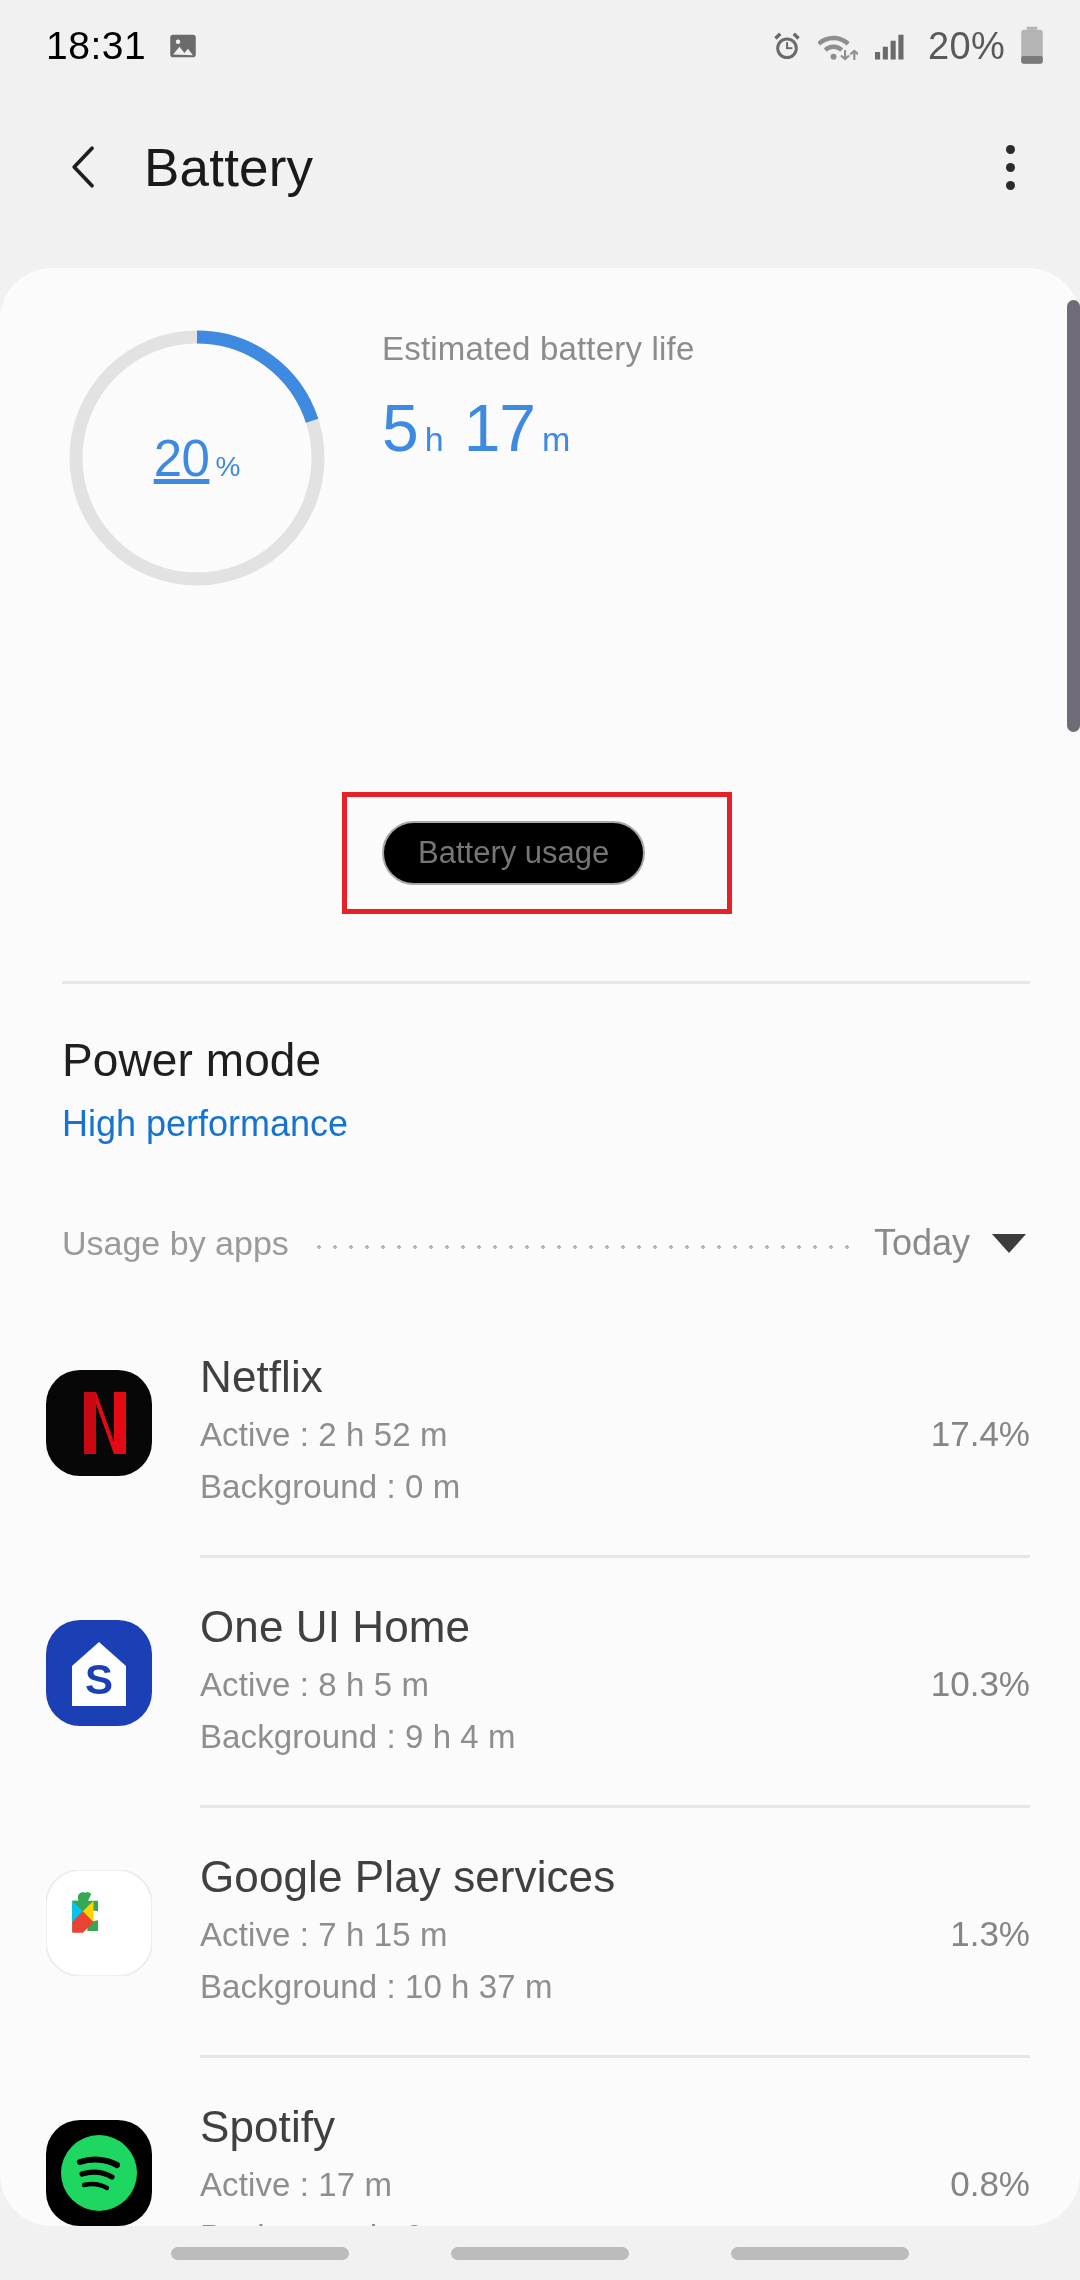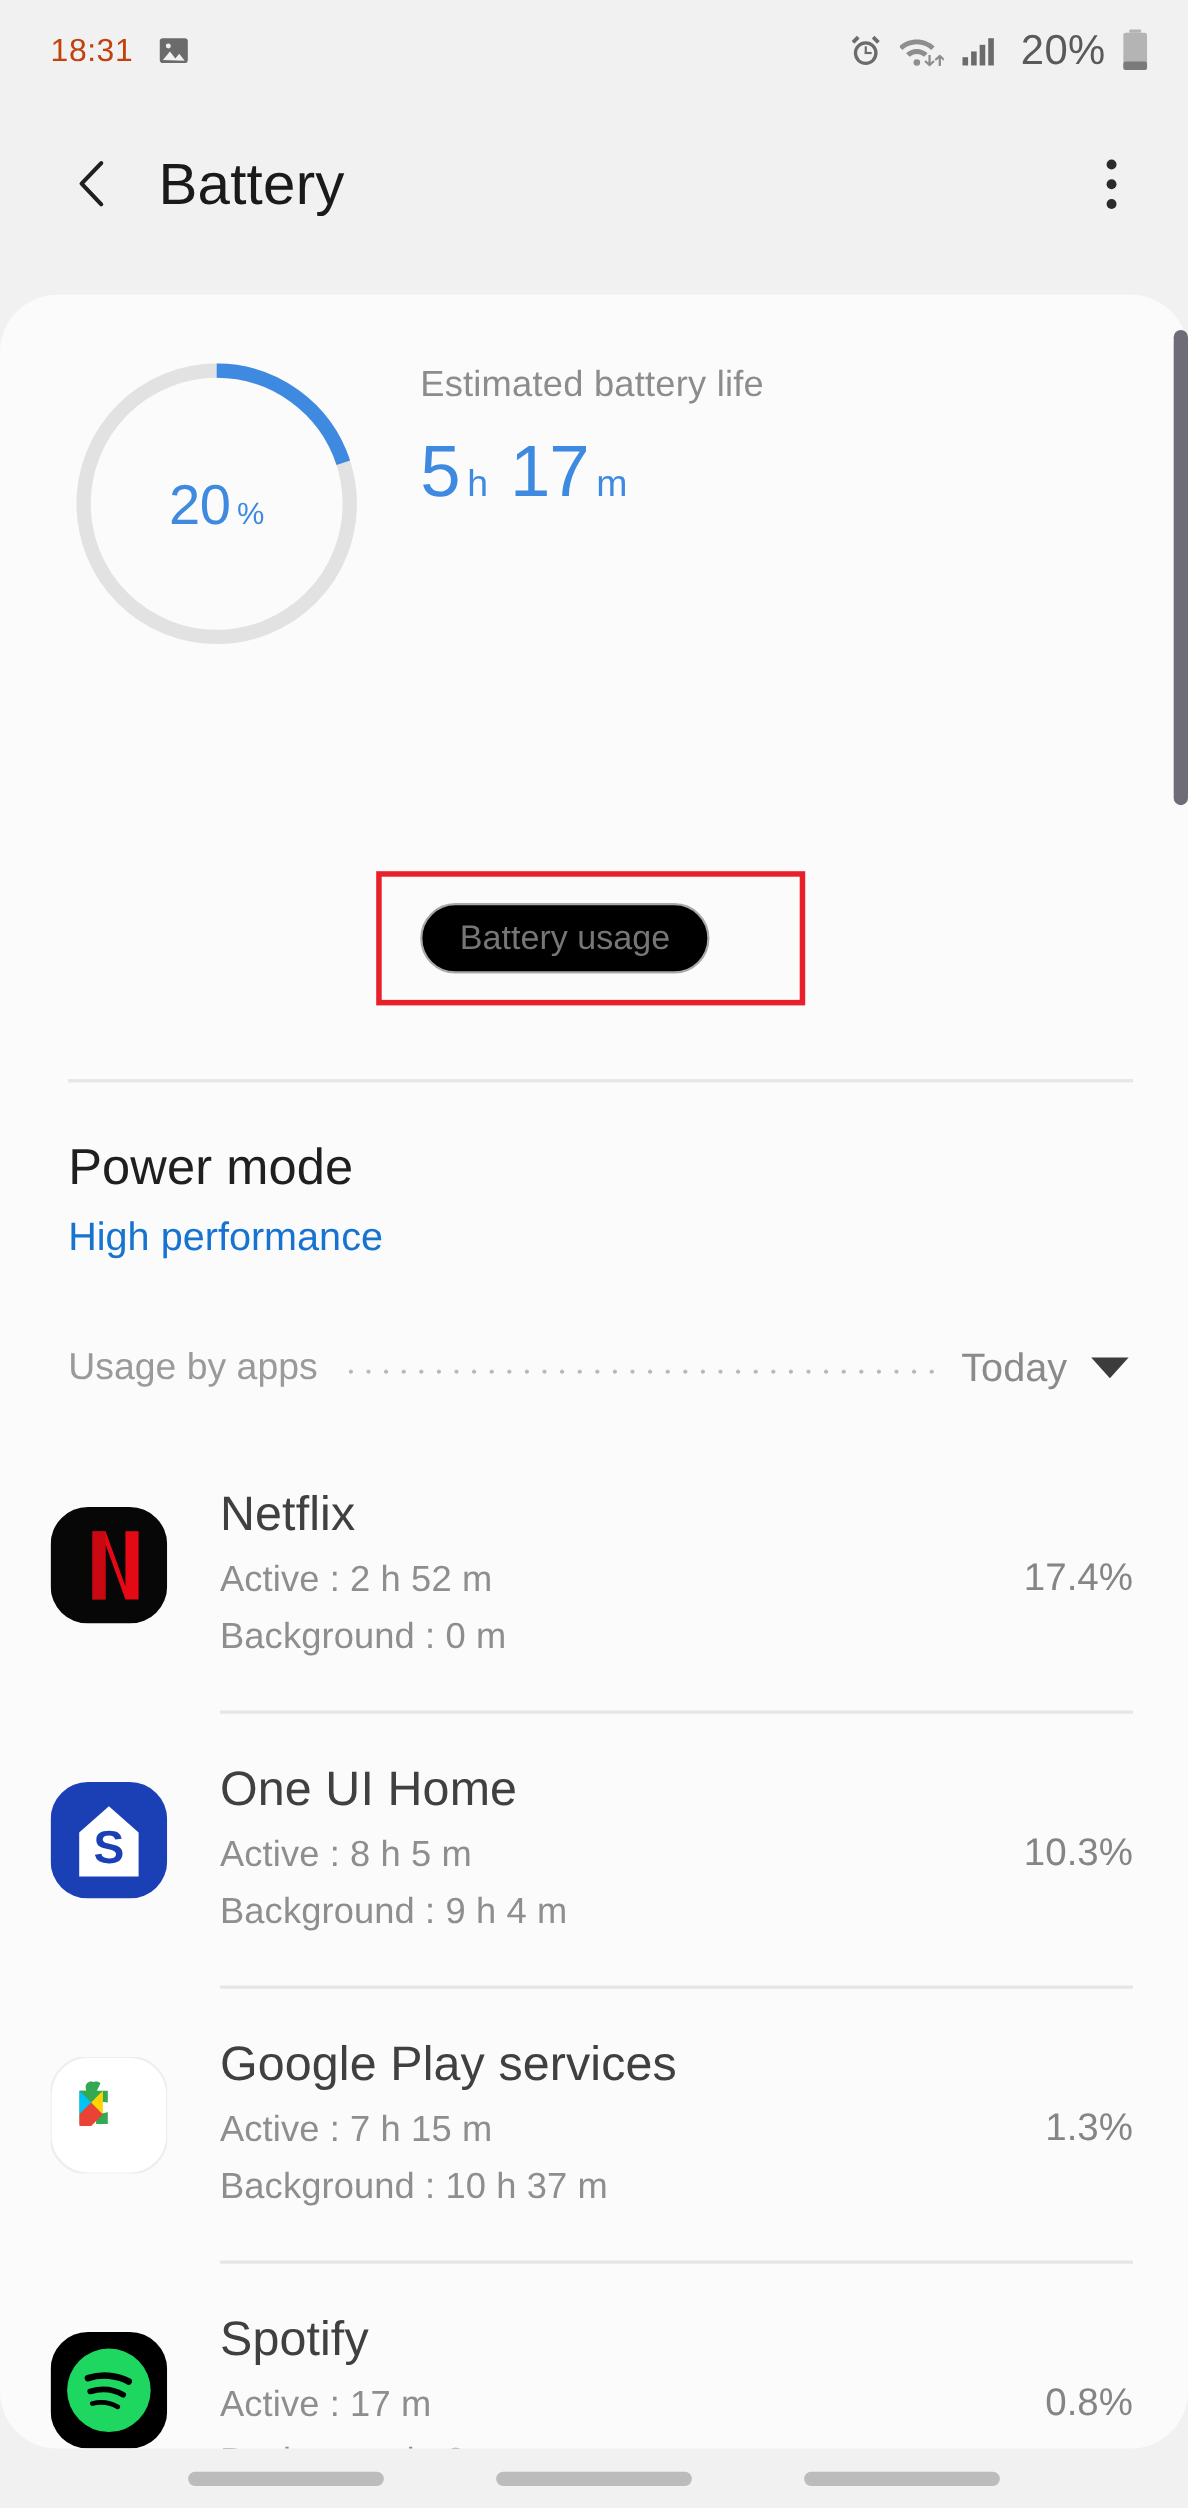--- a/index.html
+++ b/index.html
@@ -11,21 +11,21 @@
   }
   .screen { position:relative; width:1080px; height:2280px; background:#f1f1f1; }
 
   
   .statusbar {
     position:absolute; top:0; left:0; width:1080px; height:92px;
     display:flex; align-items:center; justify-content:space-between;
     padding:0 34px 0 46px;
   }
   .sb-left { display:flex; align-items:center; gap:20px; }
-  .sb-time { font-size:29px; color:#c2410c; letter-spacing:.5px; }
+  .sb-time { font-size:39px; color:#000000; letter-spacing:.5px; }
   .sb-right { display:flex; align-items:center; gap:13px; }
   .sb-pct { font-size:38px; color:#5a5a5a; margin-left:6px; letter-spacing:.3px; }
 
   
   .appbar {
     position:absolute; top:92px; left:0; width:1080px; height:150px;
     display:flex; align-items:center; padding:0 42px 0 54px;
   }
   .back-btn { width:60px; height:60px; display:flex; align-items:center; justify-content:center; }
   .title { font-size:53px; color:#1a1a1a; margin-left:30px; letter-spacing:.2px; }
@@ -42,21 +42,21 @@
   }
 
   
   .summary { position:relative; height:380px; }
   .dial { position:absolute; left:62px; top:55px; width:270px; height:270px; }
   .dial svg { display:block; }
   .dial-label {
     position:absolute; inset:0; display:flex; align-items:center; justify-content:center;
     gap:6px;
   }
-  .dial-num { font-size:51px; color:#3d8ae0; letter-spacing:-.5px; }
+  .dial-num { font-size:51px; color:#3d8ae0; letter-spacing:-.5px;text-decoration:underline; }
   .dial-pct { font-size:28px; color:#3d8ae0; position:relative; top:9px; }
 
   .est { position:absolute; left:382px; top:62px; }
   .est-title { font-size:33px; color:#8c8c8c; letter-spacing:.2px; }
   .est-time { margin-top:22px; display:flex; align-items:baseline; }
   .t-big { font-size:66px; color:#3d8ae0; letter-spacing:-1px; }
   .t-unit { font-size:34px; color:#3d8ae0; margin-left:7px; margin-right:20px; }
 
   .redbox {
     position:absolute; left:342px; top:524px; width:390px; height:122px;

